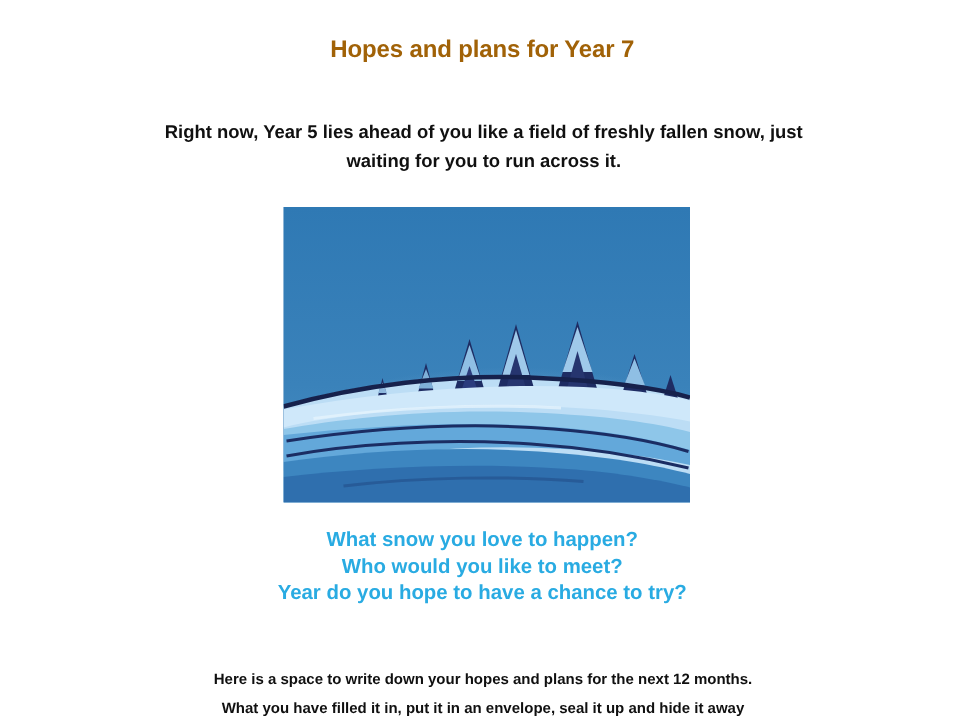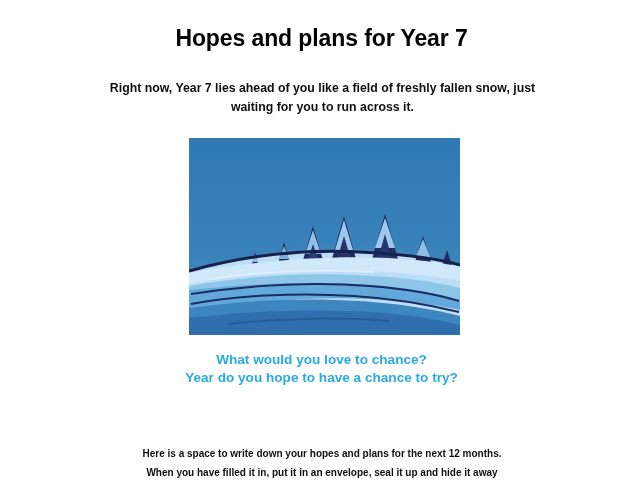--- a/index.html
+++ b/index.html
@@ -22,23 +22,23 @@
     overflow: hidden;
   }
 
   
   .title {
     position: absolute;
     top: 9px;
     left: 0;
     width: 643px;
     text-align: center;
-    font-size: 23px;
+    font-size: 16px;
     font-weight: bold;
-    color: #000000;
+    color: #a16207;
     letter-spacing: -0.1px;
     line-height: 28px;
     white-space: nowrap;
   }
 
   
   .intro {
     position: absolute;
     top: 67px;
     left: 90px;
@@ -96,21 +96,21 @@
     line-height: 19px;
   }
 </style>
 </head>
 <body>
 
 <div class="page">
 
   <h1 class="title">Hopes and plans for Year 7</h1>
 
-  <p class="intro">Right now, Year 7 lies ahead of you like a field of freshly fallen snow, just waiting for you to run across it.</p>
+  <p class="intro">Right now, Year 5 lies ahead of you like a field of freshly fallen snow, just waiting for you to run across it.</p>
 
   <div class="illustration">
     <svg viewBox="0 0 271 197" preserveAspectRatio="none">
       <defs>
         <linearGradient id="skyGrad" x1="0" y1="0" x2="0" y2="1">
           <stop offset="0%" stop-color="#2f79b4"></stop>
           <stop offset="60%" stop-color="#3a82ba"></stop>
           <stop offset="100%" stop-color="#4a90c4"></stop>
         </linearGradient>
         <radialGradient id="glowGrad" cx="0.5" cy="0.9" r="0.6">
@@ -162,23 +162,24 @@
 
       <path d="M0 170 C 50 163, 110 159, 170 163 C 215 166, 248 172, 271 178 L271 197 L0 197 Z" fill="#3d86c0"></path>
       <path d="M0 180 C 60 173, 130 170, 195 175 C 230 178, 255 183, 271 187 L271 197 L0 197 Z" fill="#2f6fae"></path>
       <path d="M40 186 C 90 180, 150 179, 200 183" fill="none" stroke="#24538f" stroke-width="2" opacity="0.7"></path>
 
       <path d="M20 141 C 70 134, 130 131, 185 134" fill="none" stroke="#e4f3fd" stroke-width="2" opacity="0.8"></path>
     </svg>
   </div>
 
   <div class="questions">
-    <div>What would you love to chance?</div>
+    <div>What snow you love to happen?</div>
+    <div>Who would you like to meet?</div>
     <div>Year do you hope to have a chance to try?</div>
   </div>
 
   <div class="outro">
     <div>Here is a space to write down your hopes and plans for the next 12 months.</div>
-    <div>When you have filled it in, put it in an envelope, seal it up and hide it away</div>
+    <div>What you have filled it in, put it in an envelope, seal it up and hide it away</div>
 
   </div>
 
 </div>
 
 </body></html>

